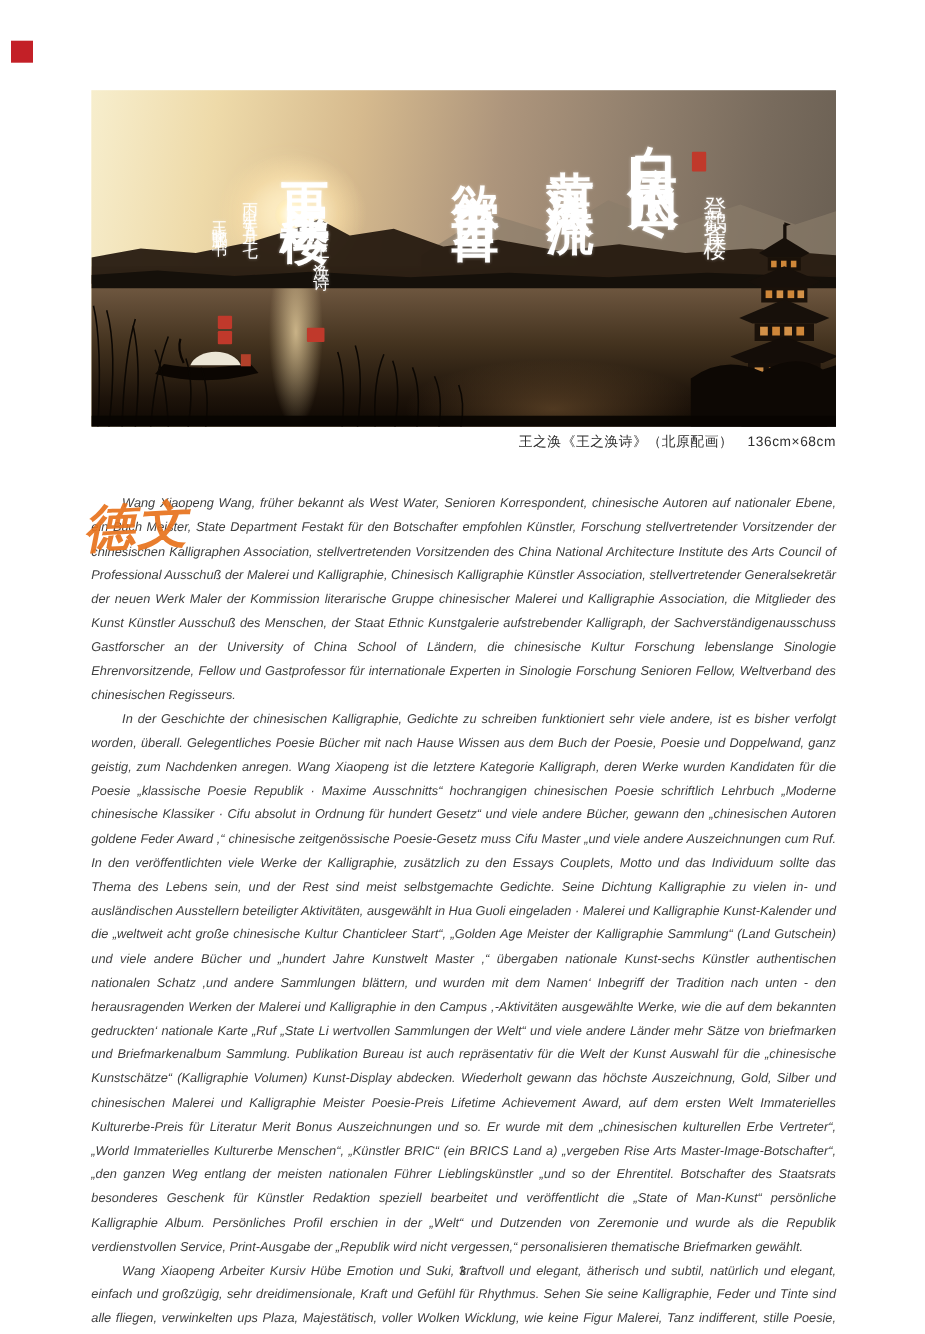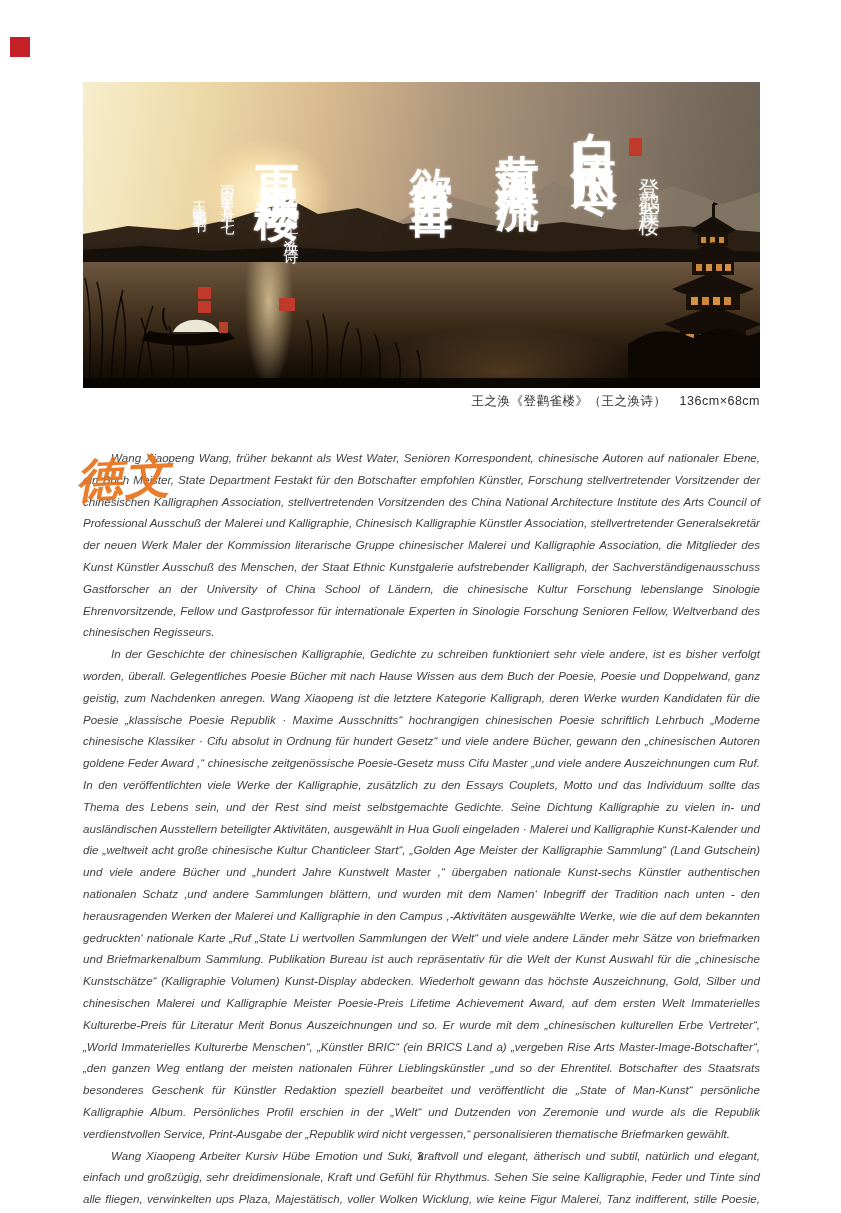--- a/index.html
+++ b/index.html
@@ -134,21 +134,21 @@
     <span class="calli col-title">登鹳雀楼</span>
     <span class="calli col-poet">王之涣诗</span>
     <span class="calli col-sig1">丙申年五月十七</span>
     <span class="calli col-sig2">王晓鹏书</span>
     <span class="seal seal-a"></span>
     <span class="seal seal-b"></span>
     <span class="seal seal-c"></span>
     <span class="seal seal-d"></span>
   </div>
 
-  <div class="caption">王之涣《登鹳雀楼》（王之涣诗）　136cm×68cm</div>
+  <div class="caption">王之涣《王之涣诗》（北原配画）　136cm×68cm</div>
 
   <div class="watermark">德文</div>
 
   <div class="body-text">
     <p>Wang Xiaopeng Wang, früher bekannt als West Water, Senioren Korrespondent, chinesische Autoren auf nationaler Ebene, ein Buch Meister, State Department Festakt für den Botschafter empfohlen Künstler, Forschung stellvertretender Vorsitzender der chinesischen Kalligraphen Association, stellvertretenden Vorsitzenden des China National Architecture Institute des Arts Council of Professional Ausschuß der Malerei und Kalligraphie, Chinesisch Kalligraphie Künstler Association, stellvertretender Generalsekretär der neuen Werk Maler der Kommission literarische Gruppe chinesischer Malerei und Kalligraphie Association, die Mitglieder des Kunst Künstler Ausschuß des Menschen, der Staat Ethnic Kunstgalerie aufstrebender Kalligraph, der Sachverständigenausschuss Gastforscher an der University of China School of Ländern, die chinesische Kultur Forschung lebenslange Sinologie Ehrenvorsitzende, Fellow und Gastprofessor für internationale Experten in Sinologie Forschung Senioren Fellow, Weltverband des chinesischen Regisseurs.</p>
     <p>In der Geschichte der chinesischen Kalligraphie, Gedichte zu schreiben funktioniert sehr viele andere, ist es bisher verfolgt worden, überall. Gelegentliches Poesie Bücher mit nach Hause Wissen aus dem Buch der Poesie, Poesie und Doppelwand, ganz geistig, zum Nachdenken anregen. Wang Xiaopeng ist die letztere Kategorie Kalligraph, deren Werke wurden Kandidaten für die Poesie „klassische Poesie Republik · Maxime Ausschnitts“ hochrangigen chinesischen Poesie schriftlich Lehrbuch „Moderne chinesische Klassiker · Cifu absolut in Ordnung für hundert Gesetz“ und viele andere Bücher, gewann den „chinesischen Autoren goldene Feder Award ,“ chinesische zeitgenössische Poesie-Gesetz muss Cifu Master „und viele andere Auszeichnungen cum Ruf. In den veröffentlichten viele Werke der Kalligraphie, zusätzlich zu den Essays Couplets, Motto und das Individuum sollte das Thema des Lebens sein, und der Rest sind meist selbstgemachte Gedichte. Seine Dichtung Kalligraphie zu vielen in- und ausländischen Ausstellern beteiligter Aktivitäten, ausgewählt in Hua Guoli eingeladen · Malerei und Kalligraphie Kunst-Kalender und die „weltweit acht große chinesische Kultur Chanticleer Start“, „Golden Age Meister der Kalligraphie Sammlung“ (Land Gutschein) und viele andere Bücher und „hundert Jahre Kunstwelt Master ,“ übergaben nationale Kunst-sechs Künstler authentischen nationalen Schatz ,und andere Sammlungen blättern, und wurden mit dem Namen‘ Inbegriff der Tradition nach unten - den herausragenden Werken der Malerei und Kalligraphie in den Campus ,-Aktivitäten ausgewählte Werke, wie die auf dem bekannten gedruckten‘ nationale Karte „Ruf „State Li wertvollen Sammlungen der Welt“ und viele andere Länder mehr Sätze von briefmarken und Briefmarkenalbum Sammlung. Publikation Bureau ist auch repräsentativ für die Welt der Kunst Auswahl für die „chinesische Kunstschätze“ (Kalligraphie Volumen) Kunst-Display abdecken. Wiederholt gewann das höchste Auszeichnung, Gold, Silber und chinesischen Malerei und Kalligraphie Meister Poesie-Preis Lifetime Achievement Award, auf dem ersten Welt Immaterielles Kulturerbe-Preis für Literatur Merit Bonus Auszeichnungen und so. Er wurde mit dem „chinesischen kulturellen Erbe Vertreter“, „World Immaterielles Kulturerbe Menschen“, „Künstler BRIC“ (ein BRICS Land a) „vergeben Rise Arts Master-Image-Botschafter“, „den ganzen Weg entlang der meisten nationalen Führer Lieblingskünstler „und so der Ehrentitel. Botschafter des Staatsrats besonderes Geschenk für Künstler Redaktion speziell bearbeitet und veröffentlicht die „State of Man-Kunst“ persönliche Kalligraphie Album. Persönliches Profil erschien in der „Welt“ und Dutzenden von Zeremonie und wurde als die Republik verdienstvollen Service, Print-Ausgabe der „Republik wird nicht vergessen,“ personalisieren thematische Briefmarken gewählt.</p>
     <p>Wang Xiaopeng Arbeiter Kursiv Hübe Emotion und Suki, kraftvoll und elegant, ätherisch und subtil, natürlich und elegant, einfach und großzügig, sehr dreidimensionale, Kraft und Gefühl für Rhythmus. Sehen Sie seine Kalligraphie, Feder und Tinte sind alle fliegen, verwinkelten ups Plaza, Majestätisch, voller Wolken Wicklung, wie keine Figur Malerei, Tanz indifferent, stille Poesie, eine stille Musik, die Dynamik seiner einzigartigen Schönheit, Rhythmus Integration von poetischen Schönheit, und schließlich erreicht das Blut und Fleisch, Knochen, gibt es Gas, das Reich Gott. Ihre Essays in einem Buch von Quartetten, die gut: magischer Stift Tanz Lingyun endlos, mühelos durch das Werk Gott. Schreiben Live Vientiane Gefühle auszudrücken, nicht am Fuß mit den anderen unterzog.</p>
   </div>
 
   <div class="page-number">3</div>

